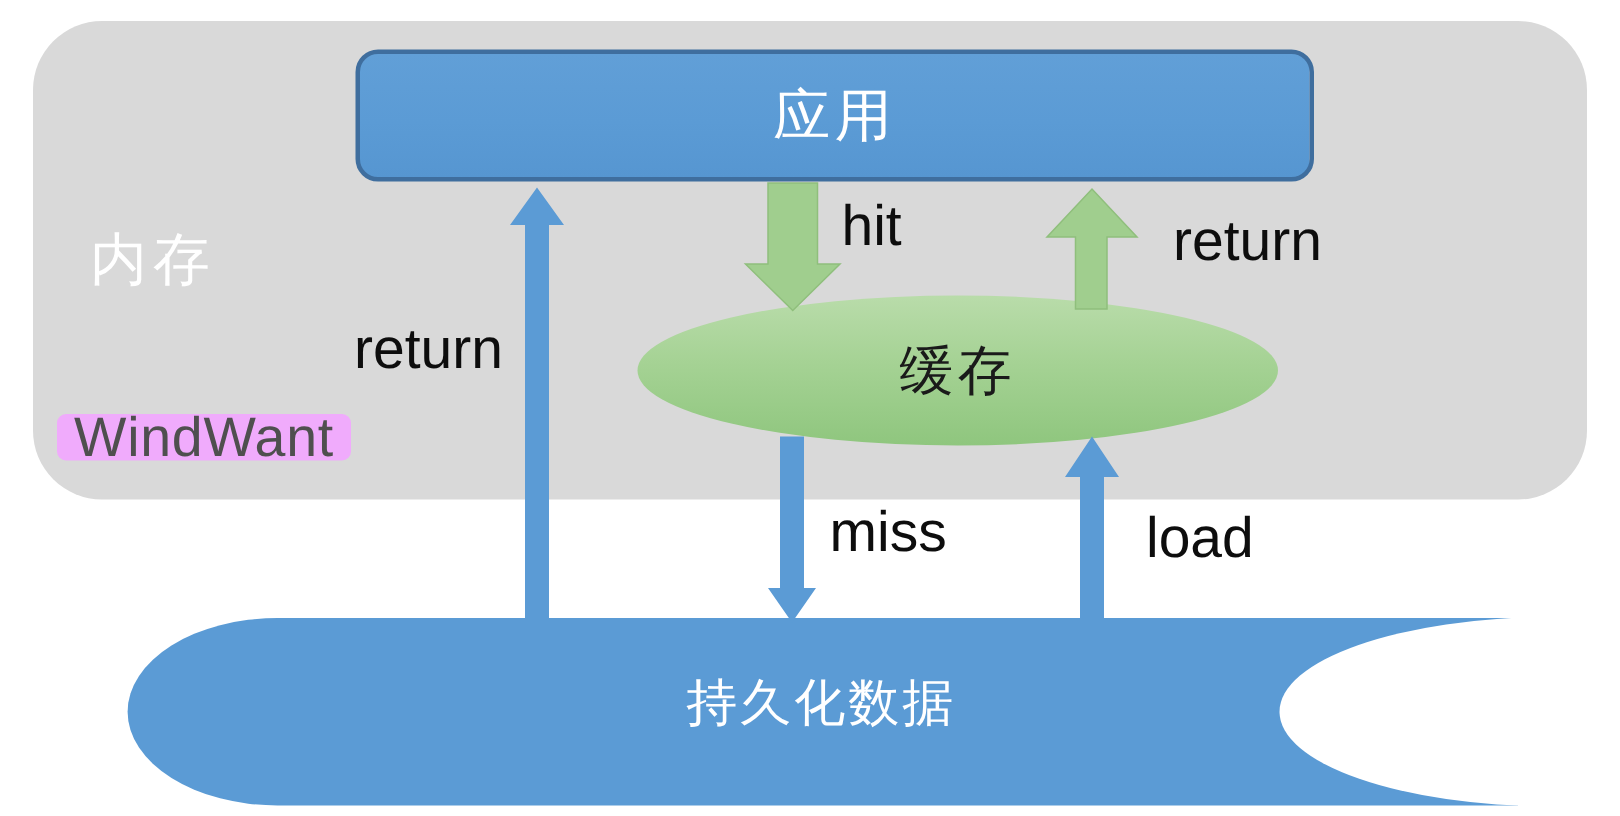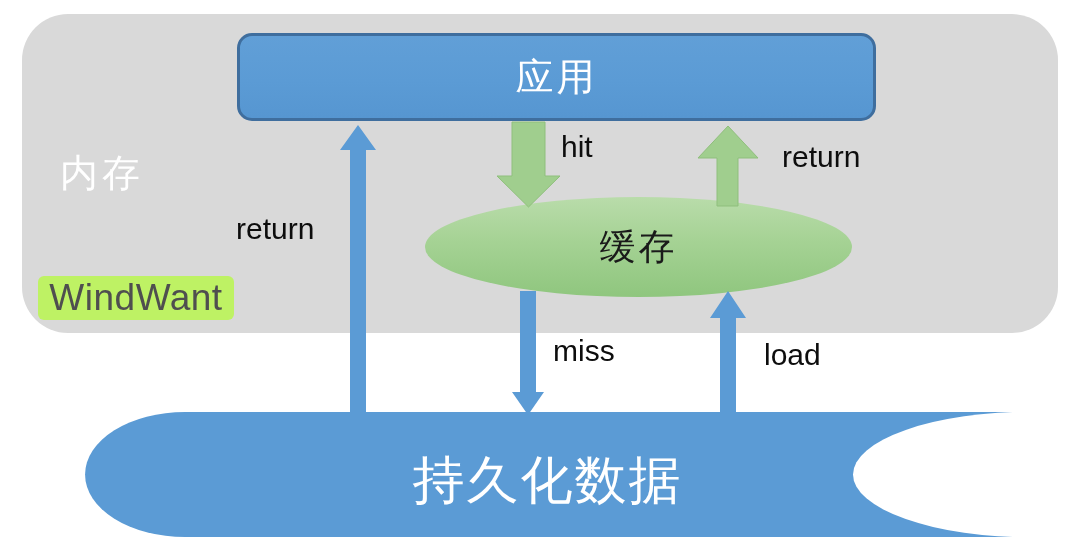--- a/index.html
+++ b/index.html
@@ -22,22 +22,22 @@
     left:60px;top:148px;
     font-family:"Liberation Serif", serif;
     font-size:38px;
     color:#ffffff;
     letter-spacing:4px;
     white-space:nowrap;
   }
   
   .watermark{
     position:absolute;
-    left:38px;top:276px;width:196px;height:44px;
-    background:#bef264;
+    left:38px;top:276px;width:196px;height:31px;
+    background:#f0abfc;
     border-radius:6px;
     display:flex;align-items:center;justify-content:center;
     font-size:37px;
     font-weight:500;
     color:#4f4f4f;
     filter:blur(0.4px);
     letter-spacing:0.5px;
   }
   
   .app-node{
@@ -70,31 +70,31 @@
     color:#1a1a1a;
     letter-spacing:3px;
     white-space:nowrap;
   }
   
   .persistent-label{
     position:absolute;
     left:85px;top:446px;width:925px;
     text-align:center;
     font-family:"Liberation Serif", serif;
-    font-size:52px;
+    font-size:34px;
     color:#ffffff;
     letter-spacing:2px;
     white-space:nowrap;
   }
   
   .layer{position:absolute;left:0;top:0;}
   
   .arrow-label{
     position:absolute;
-    font-size:30px;
+    font-size:38px;
     color:#0d0d0d;
     white-space:nowrap;
   }
   .lbl-return-left{left:236px;top:212px;}
   .lbl-hit{left:561px;top:130px;}
   .lbl-return-right{left:782px;top:140px;}
   .lbl-miss{left:553px;top:334px;}
   .lbl-load{left:764px;top:338px;}
   .z0{z-index:0;} .z1{z-index:1;} .z2{z-index:2;} .z3{z-index:3;} .z4{z-index:4;}
 </style>

